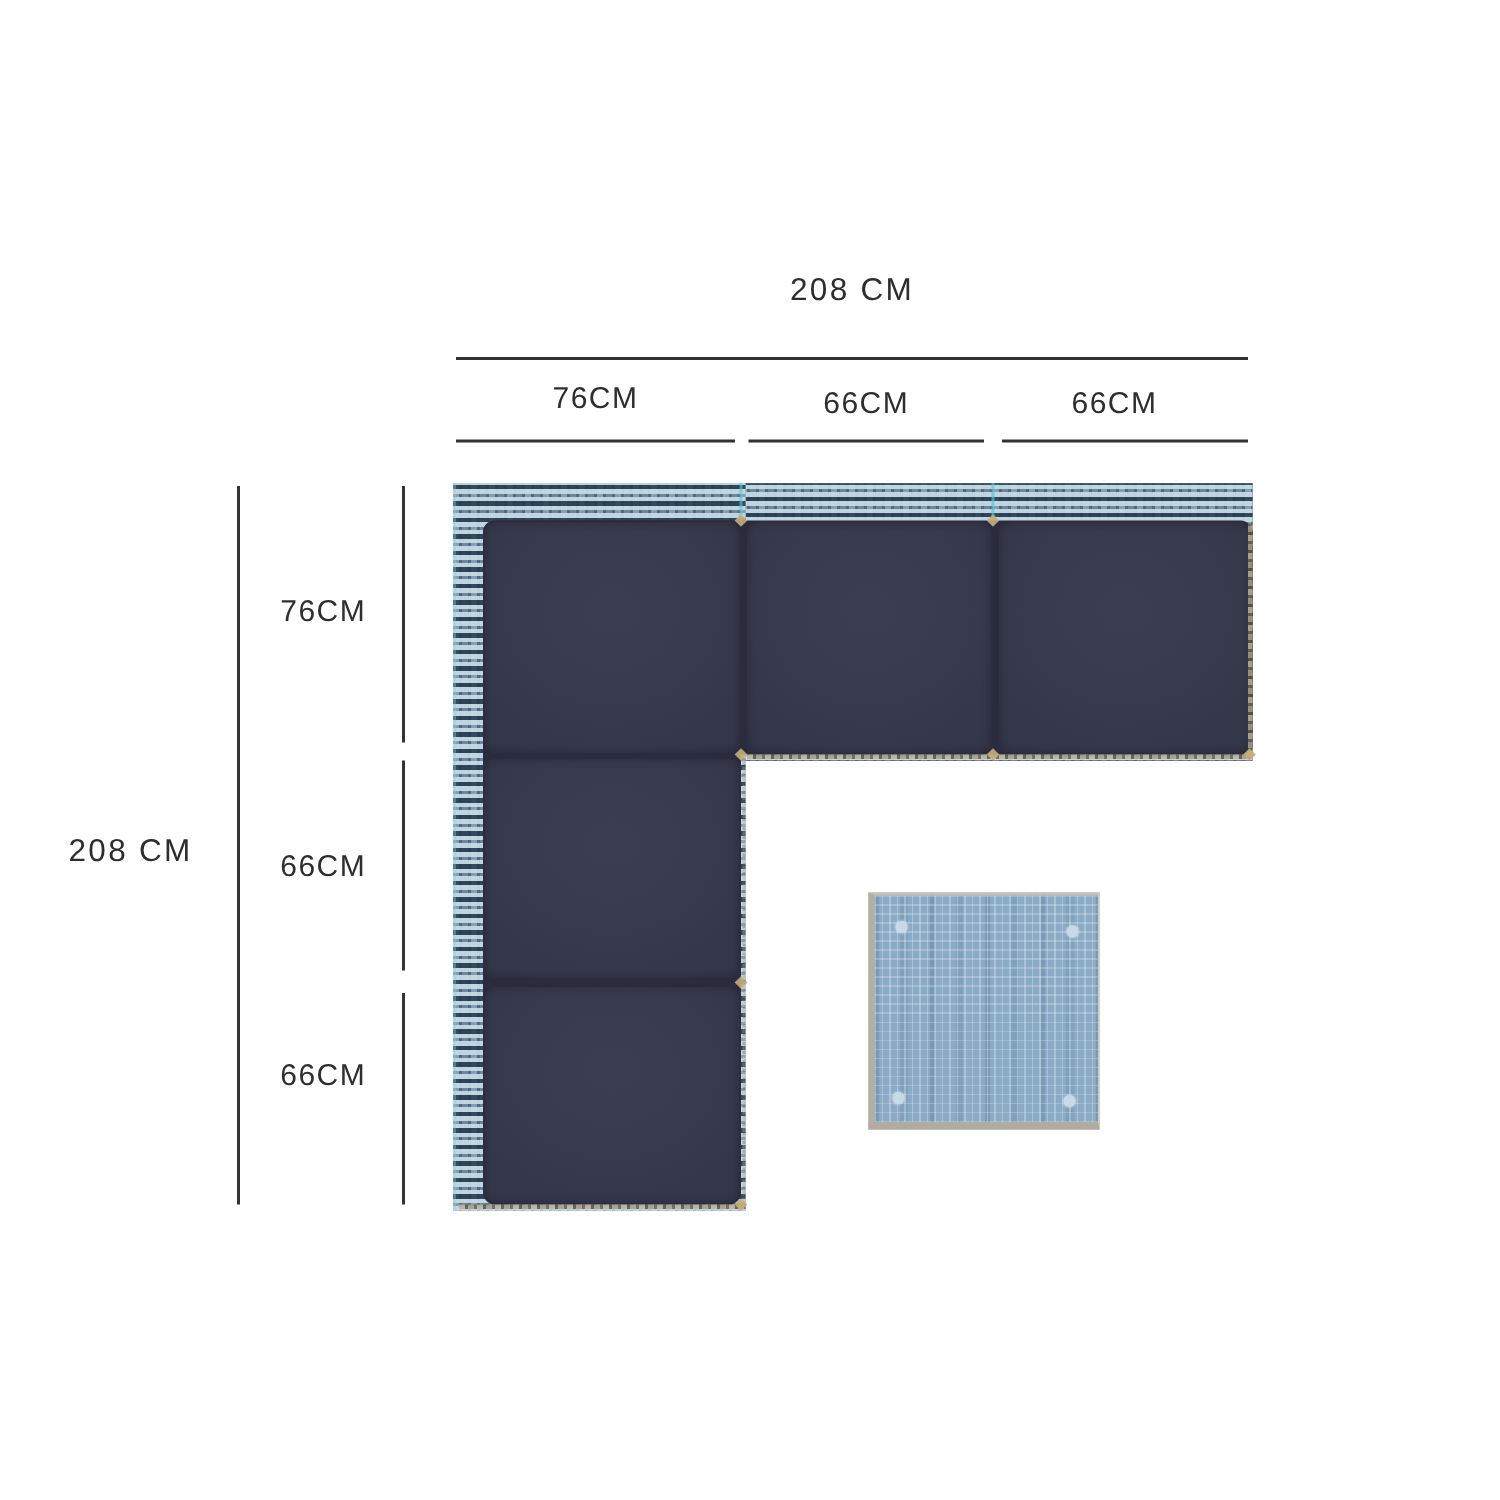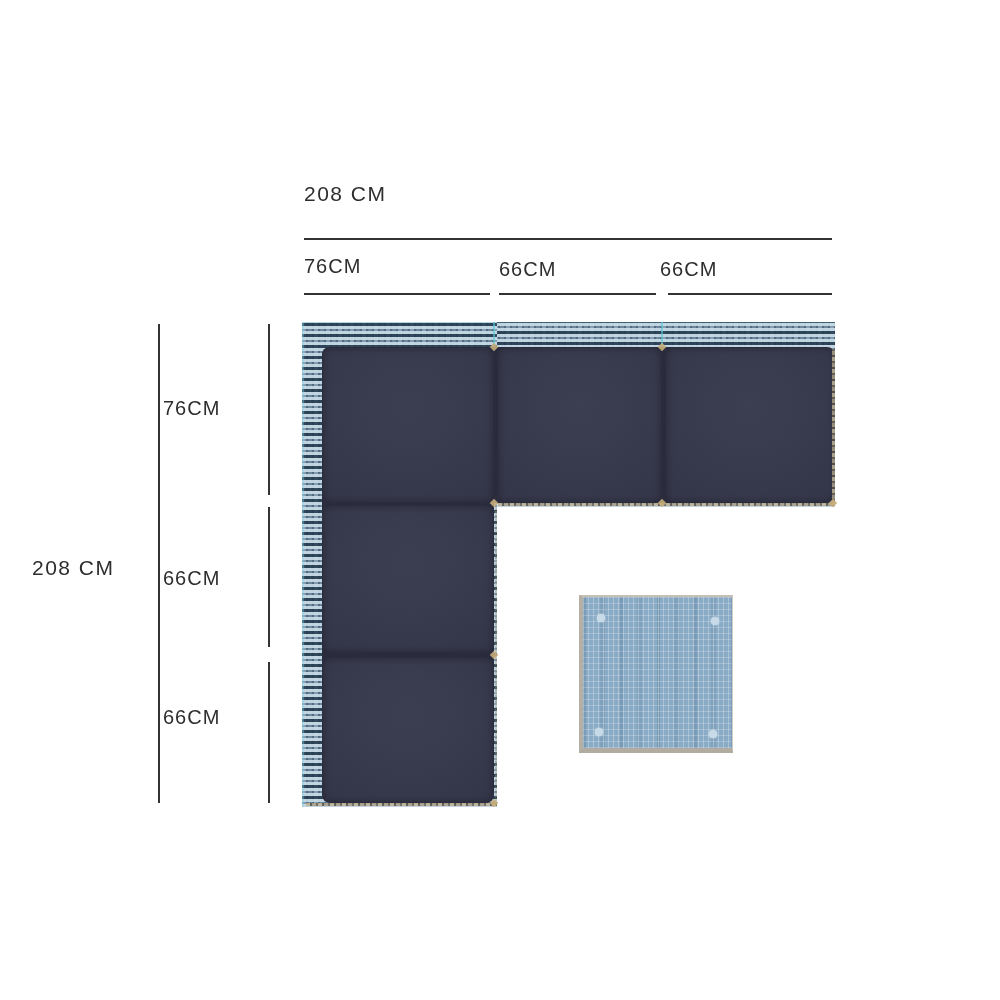--- a/index.html
+++ b/index.html
@@ -7,20 +7,21 @@
     position:relative;
     width:1000px;height:1000px;
     background:#ffffff;
     font-family:"Liberation Sans", sans-serif;
     color:#2e2e2e;
     overflow:hidden;
   }
   
   .dim-label{
     position:absolute;
+    text-align:center;
     font-size:20px;
     letter-spacing:1px;
     color:#2e2e2e;
     white-space:nowrap;
   }
   .dim-label.total{font-size:21px;letter-spacing:1.5px;}
   .hline{position:absolute;height:1.5px;background:#333333;}
   .vline{position:absolute;width:1.5px;background:#333333;}
   
   #sofa{position:absolute;left:302px;top:322px;width:533px;height:485px;}

